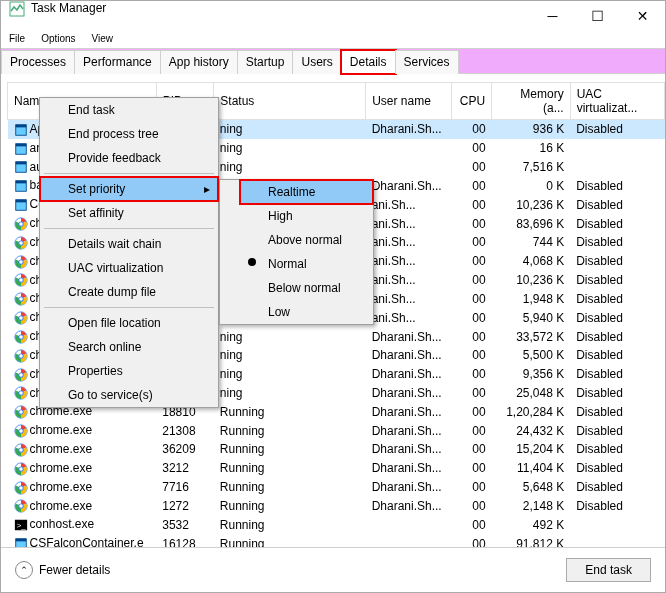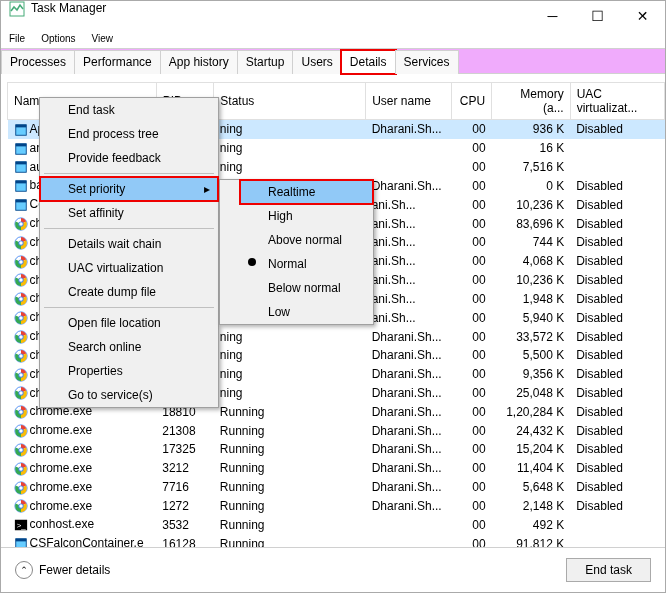--- a/index.html
+++ b/index.html
@@ -362,21 +362,21 @@
             <tr>
               <td class="col-name"><span class="proc-icon"><svg viewBox="0 0 16 16">
                     <circle cx="8" cy="8" r="7" fill="#fff"></circle>
                     <circle cx="8" cy="8" r="7" fill="none" stroke="#4285f4" stroke-width="1"></circle>
                     <path d="M8 1 A7 7 0 0 1 14 5 L8 8 Z" fill="#ea4335"></path>
                     <path d="M14 5 A7 7 0 0 1 8 15 L8 8 Z" fill="#fbbc05"></path>
                     <path d="M8 15 A7 7 0 0 1 2 5 L8 8 Z" fill="#34a853"></path>
                     <circle cx="8" cy="8" r="3" fill="#4285f4"></circle>
                     <circle cx="8" cy="8" r="2" fill="#fff"></circle>
                   </svg></span>chrome.exe</td>
-              <td class="col-pid">17325</td>
+              <td class="col-pid">36209</td>
               <td class="col-status">Running</td>
               <td class="col-user">Dharani.Sh...</td>
               <td class="col-cpu">00</td>
               <td class="col-mem">15,204 K</td>
               <td class="col-uac">Disabled</td>
             </tr>
             <tr>
               <td class="col-name"><span class="proc-icon"><svg viewBox="0 0 16 16">
                     <circle cx="8" cy="8" r="7" fill="#fff"></circle>
                     <circle cx="8" cy="8" r="7" fill="none" stroke="#4285f4" stroke-width="1"></circle>

